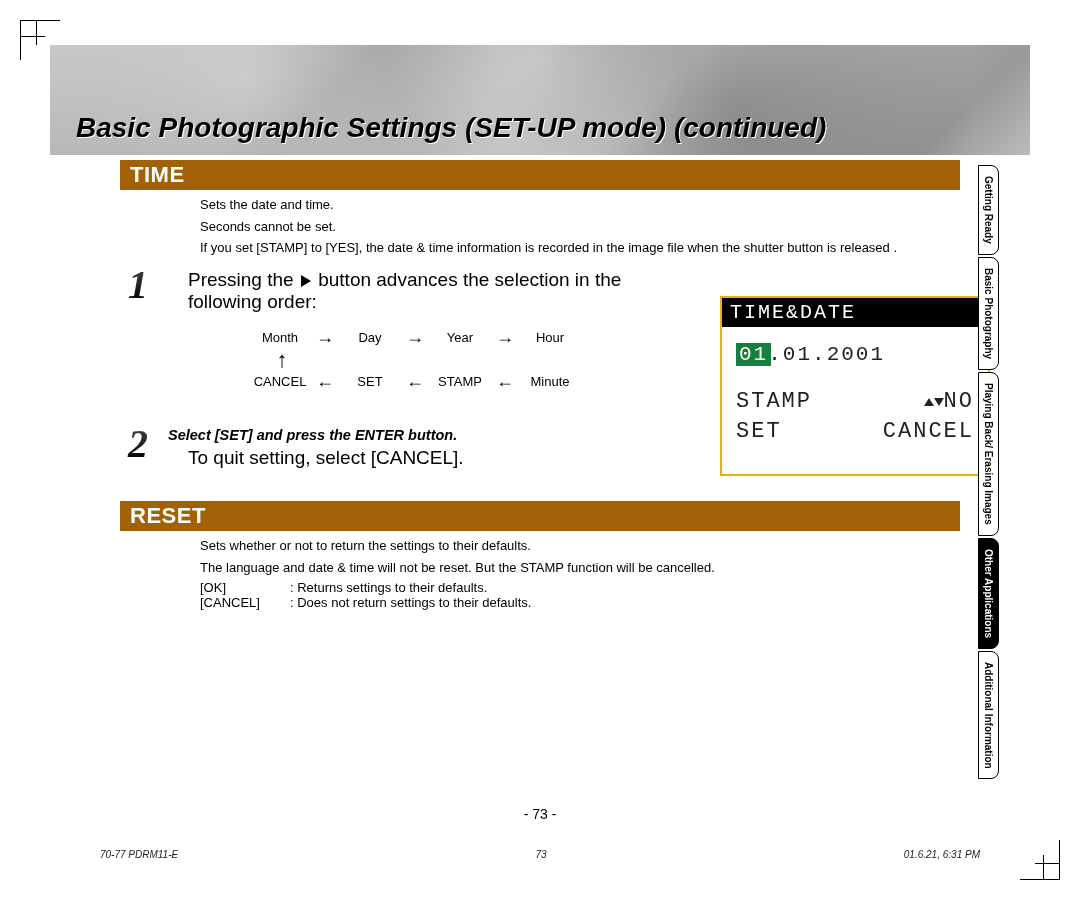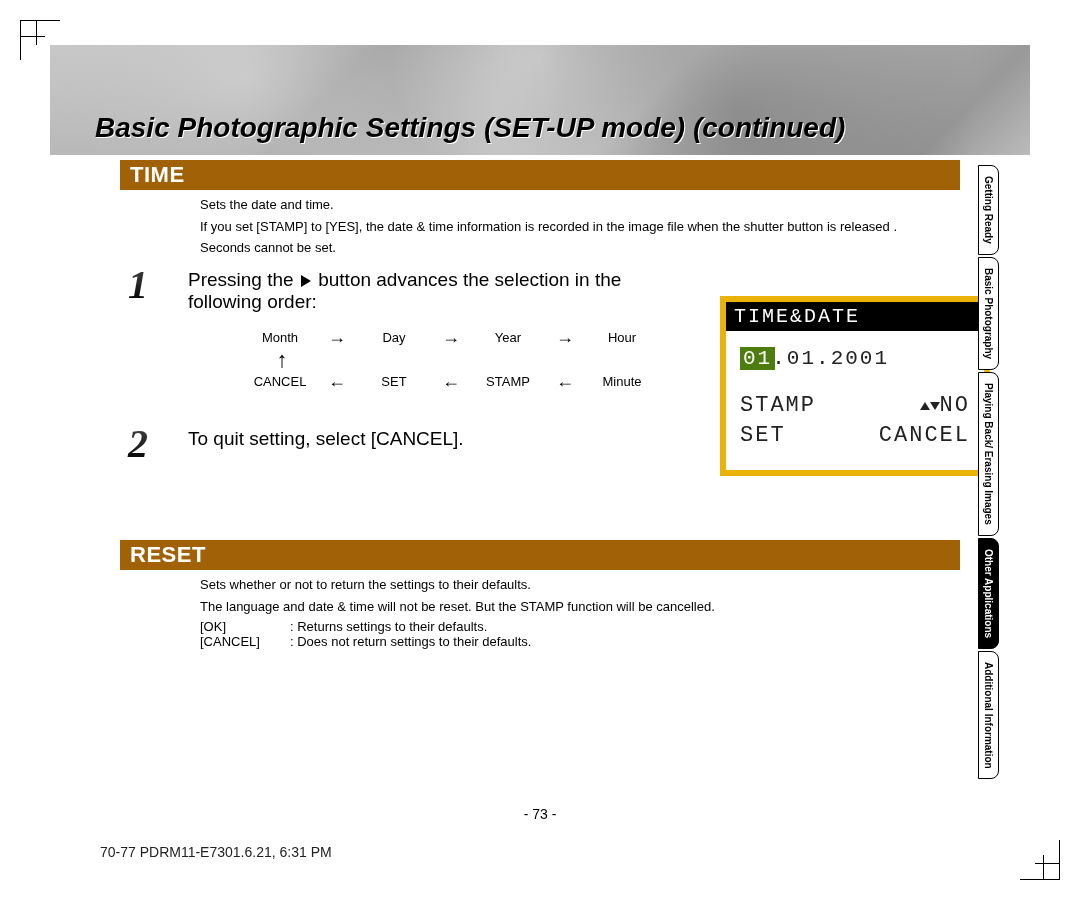--- a/index.html
+++ b/index.html
@@ -37,21 +37,21 @@
   }
   .marble-header::before {
     content:"";
     position:absolute; inset:0;
     background: radial-gradient(circle at 20% 30%, rgba(255,255,255,0.5), transparent 40%),
                 radial-gradient(circle at 70% 60%, rgba(0,0,0,0.25), transparent 35%),
                 radial-gradient(circle at 50% 10%, rgba(255,255,255,0.4), transparent 30%);
   }
   .section-title {
     position: absolute;
-    left: 95px;
+    left: 76px;
     top: 112px;
     font-size: 28px;
     font-weight: bold;
     font-style: italic;
     color: #000;
     text-shadow: 1px 1px 0 #fff;
     z-index: 2;
   }
 
   .content {
@@ -113,52 +113,52 @@
   .tri-up { border-left: 6px solid transparent; border-right: 6px solid transparent; border-bottom: 10px solid #000; }
   .tri-down { border-left: 6px solid transparent; border-right: 6px solid transparent; border-top: 10px solid #000; }
 
   .tri-up-s { border-left: 5px solid transparent; border-right: 5px solid transparent; border-bottom: 8px solid #222; display:inline-block; vertical-align:middle;}
   .tri-down-s { border-left: 5px solid transparent; border-right: 5px solid transparent; border-top: 8px solid #222; display:inline-block; vertical-align:middle;}
 
   .flow {
     margin: 14px 0 10px 80px;
     font-size: 13px;
   }
-  .flow-row { display:flex; align-items:center; gap:16px; margin:3px 0;}
+  .flow-row { display:flex; align-items:center; gap:4px; margin:3px 0;}
   .flow-cell { min-width:64px; text-align:center; }
   .arrow { font-size: 18px; }
   .arrow-up, .arrow-down { text-align:center; font-size: 22px; line-height: 0.8;}
   .flow-vert { display:flex; }
   .flow-vert > div { min-width:68px; text-align:center;}
 
   .lcd {
     position: absolute;
     right: -30px;
     top: 136px;
     width: 270px;
     height: 180px;
     background: #fff;
-    border: 6px solid #eab308;
+    border: 2px solid #eab308;
     font-family: "Courier New", monospace;
   }
   .lcd-header {
     background: #000;
     color: #fff;
     font-size: 20px;
     padding: 3px 8px;
     letter-spacing: 2px;
   }
   .lcd-body {
     padding: 14px 14px 8px 14px;
     font-size: 21px;
     color: #222;
     letter-spacing: 2px;
     line-height: 1.35;
   }
-  .lcd-body .hl { background:#4d7c0f; color:#fff; padding:0 3px; margin-right:-3px;}
+  .lcd-body .hl { background:#15803d; color:#fff; padding:0 3px; margin-right:-3px;}
   .lcd-row2 { margin-top:18px; font-size:22px; display:flex; justify-content:space-between;}
   .lcd-row3 { font-size:22px; display:flex; justify-content:space-between;}
 
   .sidebar {
     position: absolute;
     right: 60px;
     top: 165px;
     width: 42px;
   }
   .tab {
@@ -186,45 +186,46 @@
     left: 0; right: 0;
     text-align: center;
     font-size: 14px;
   }
   .footer {
     position: absolute;
     bottom: 40px;
     left: 100px;
     right: 100px;
     display: flex;
-    justify-content: flex-start;
-    font-size: 14px;
+    justify-content: space-between;
+    font-size: 10px;
     color: #222;
-  }
-
-  .reset-block { margin-top: 78px; }
+    font-style: italic;
+  }
+
+  .reset-block { margin-top: 32px; }
   .def-row { display:flex; margin-left:80px; font-size:13px;}
   .def-term { width: 90px; }
 </style>
 </head>
 <body>
 
 <div class="page">
   <div class="crop-tl"></div>
   <div class="crop-br"></div>
 
   <div class="marble-header"></div>
   <div class="section-title">Basic Photographic Settings (SET-UP mode) (continued)</div>
 
   <div class="content">
 
     <div class="black-band">TIME</div>
     <div class="body-text">Sets the date and time.</div>
+    <div class="body-text">Seconds cannot be set.</div>
     <div class="body-text">If you set [STAMP] to [YES], the date &amp; time information is recorded in the image file when the shutter button is released .</div>
-    <div class="body-text">Seconds cannot be set.</div>
 
     <div class="step-row">
       <div class="step-num">1</div>
       <div class="step-body" style="max-width:520px">
         <div class="step-sub">
           <span>Pressing the </span>
           <span class="tri-inline tri-right"></span>
           <span> button advances the selection in the following order:</span>
         </div>
 
@@ -256,20 +257,21 @@
             <div class="arrow">←</div>
             <div class="flow-cell">Minute</div>
           </div>
         </div>
       </div>
     </div>
 
     <div class="step-row" style="margin-top:24px">
       <div class="step-num">2</div>
       <div class="step-body">
+        <div class="step-bold">Select [SET] and press the ENTER button.</div>
         <div class="step-sub">To quit setting, select [CANCEL].</div>
       </div>
     </div>
 
     <div class="lcd">
       <div class="lcd-header">TIME&amp;DATE</div>
       <div class="lcd-body">
         <div><span class="hl">01</span><span>.01.2001</span></div>
         <div class="lcd-row2">
           <span>STAMP</span>

